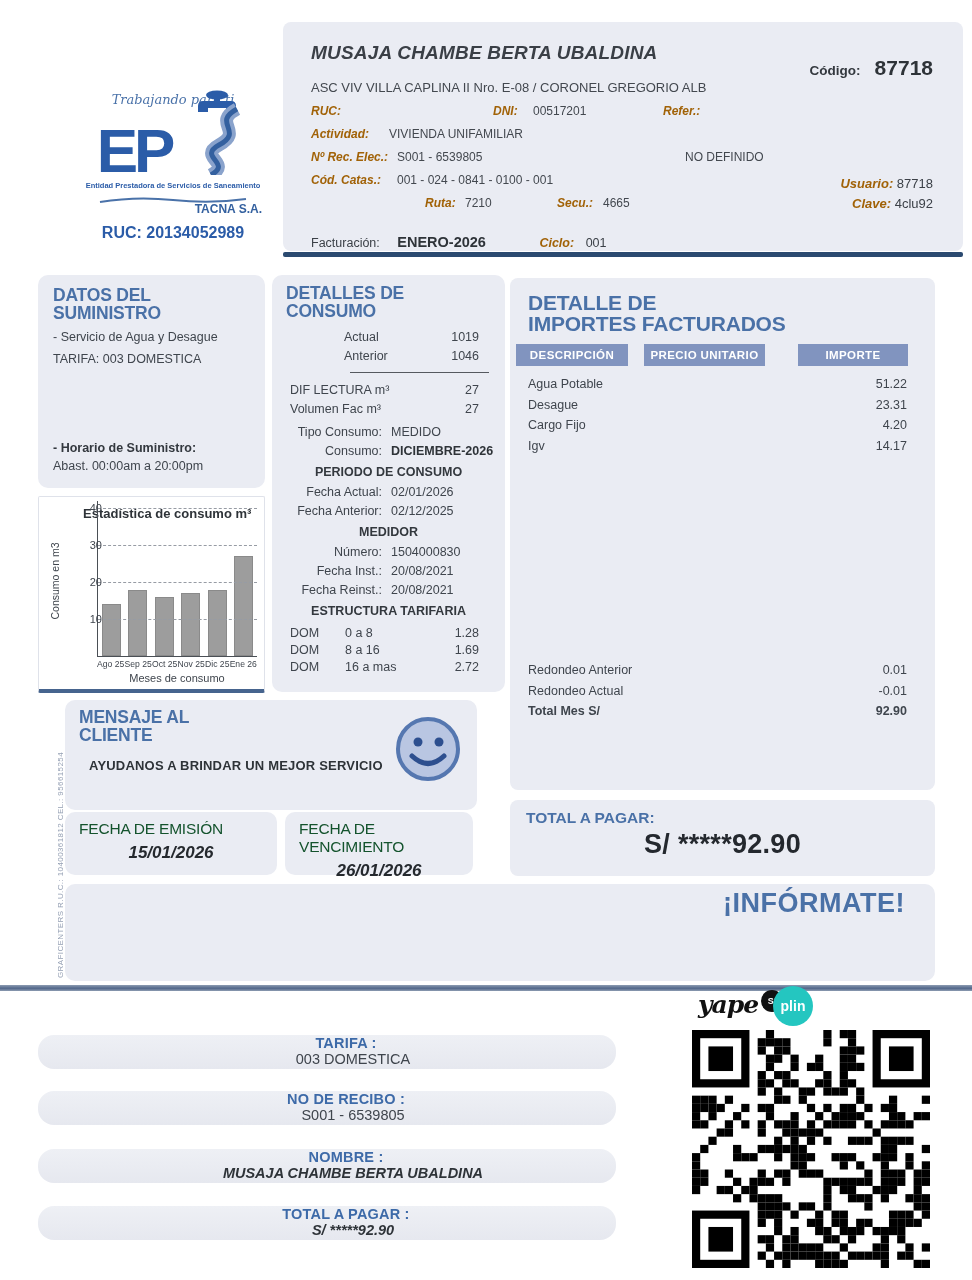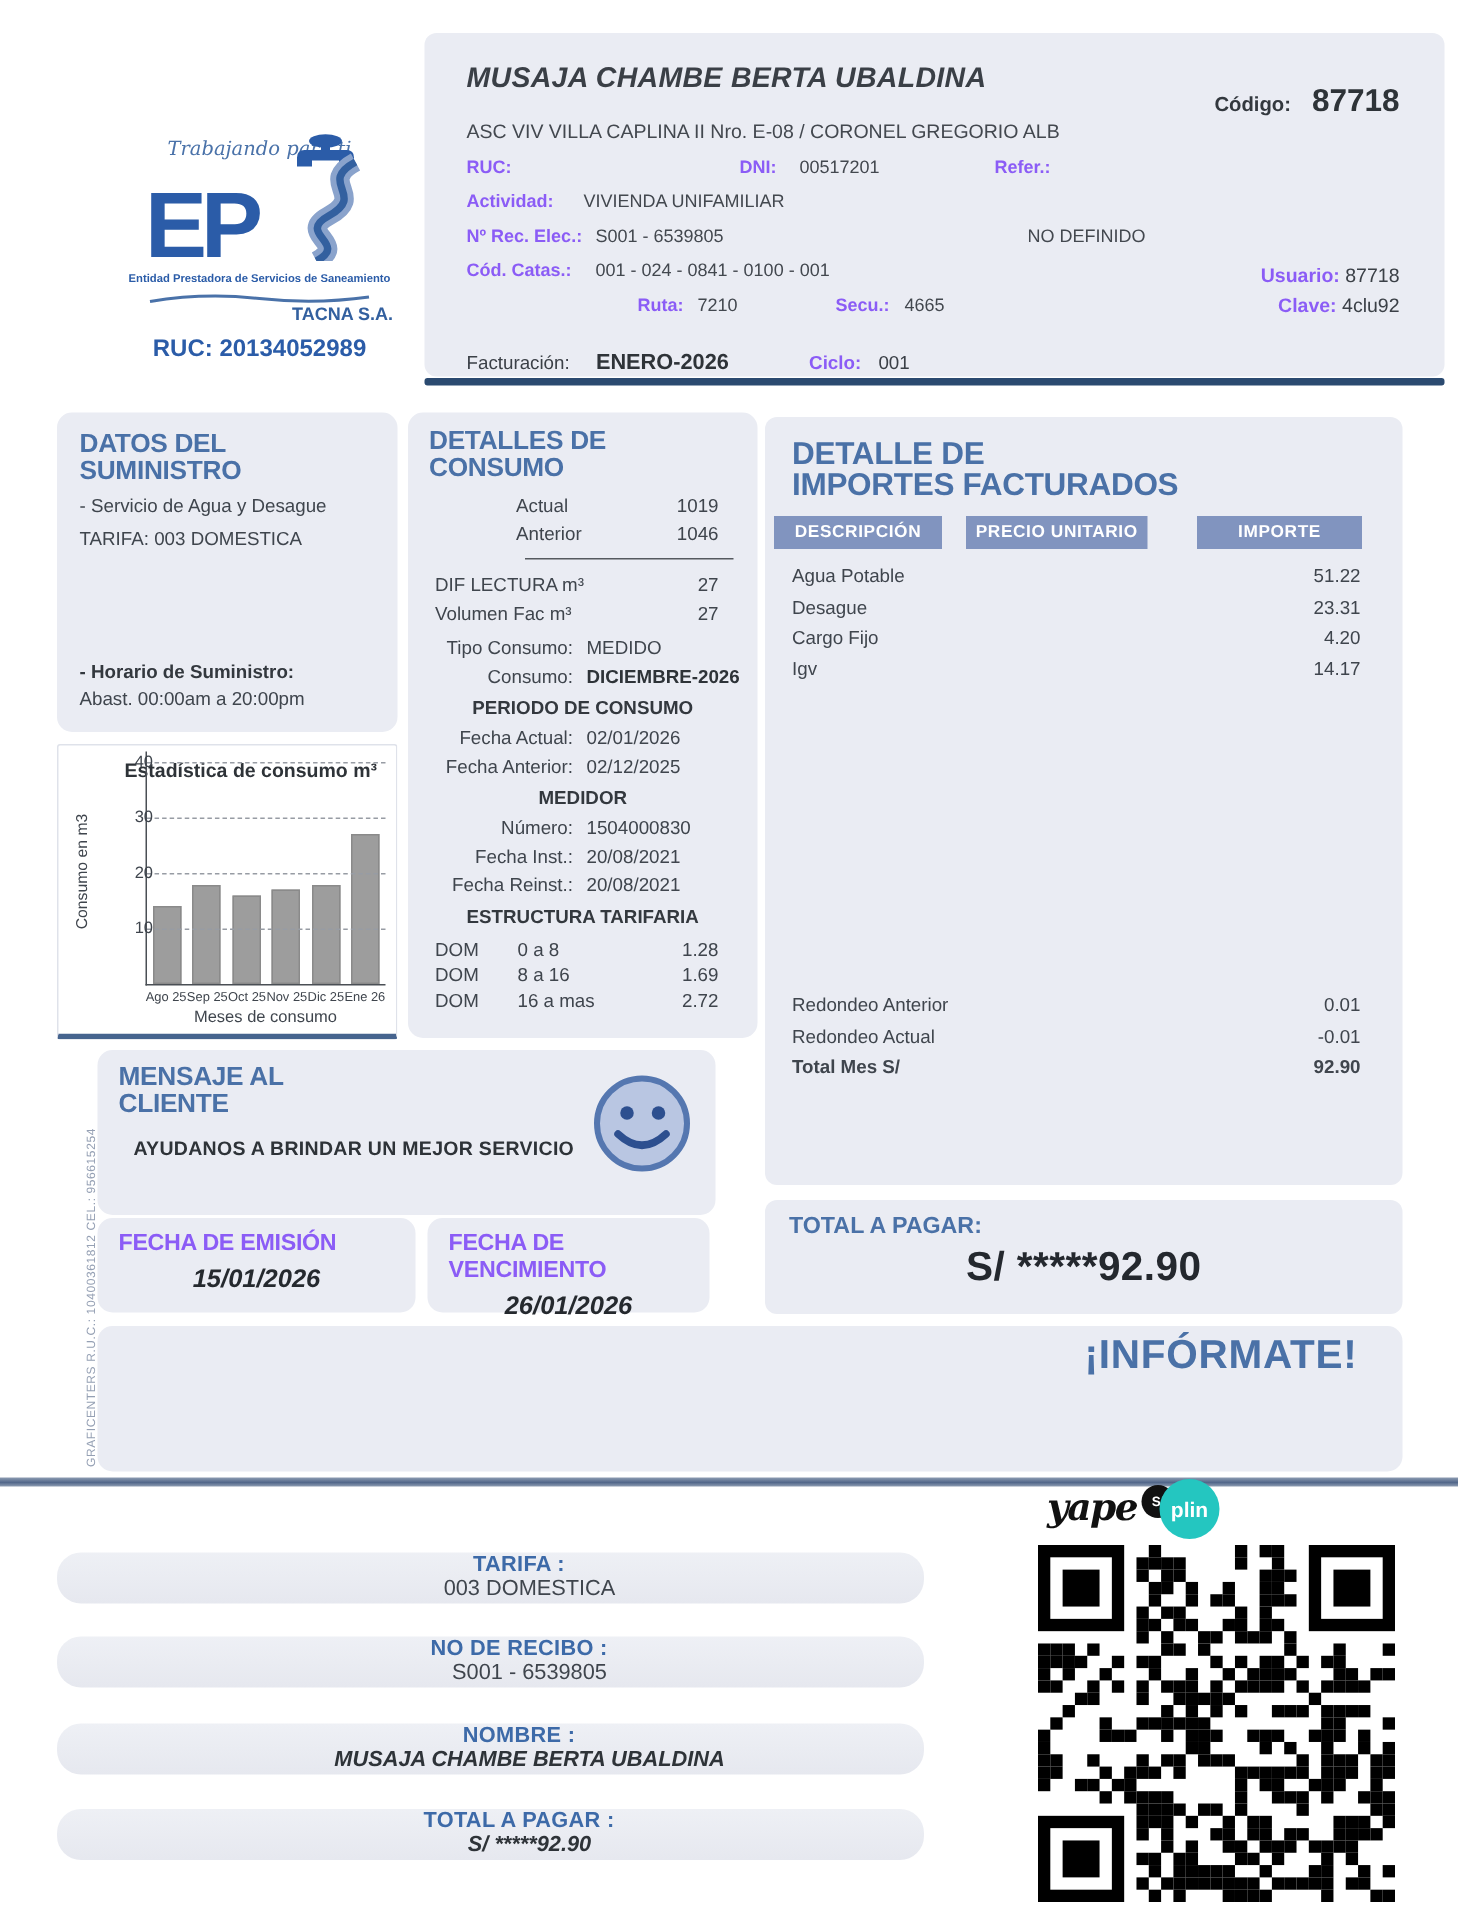--- a/index.html
+++ b/index.html
@@ -24,21 +24,21 @@
 
   
   .header-panel { left:283px; top:22px; width:680px; height:229px; border-radius:8px; font-size:12px; }
   .hp-inner { position:relative; width:100%; height:100%; padding:20px 26px 0 28px; }
   .cust-name { font-size:19px; font-weight:bold; font-style:italic; color:#3a3f46; letter-spacing:.2px; }
   .codigo { position:absolute; right:30px; top:34px; display:flex; align-items:baseline; gap:14px; }
   .codigo-label { font-size:13.5px; font-weight:bold; color:#33383e; }
   .codigo-value { font-size:21px; font-weight:bold; color:#2e3338; }
   .addr { margin-top:16px; font-size:13px; color:#43484f; }
   .hrow { margin-top:9px; position:relative; height:14px; color:#43484f; }
-  .hl { font-weight:bold; color:#8b5cf6; }
+  .hl { font-weight:bold; color:#a16207;font-style:italic; }
   .abs { position:absolute; top:0; }
   .usuario-clave { position:absolute; right:30px; top:152px; text-align:right; font-size:13px; line-height:20px; }
   .fact-row { position:absolute; left:28px; top:212px; font-size:12.5px; }
   .fact-val { font-size:14.5px; font-weight:bold; color:#2e3338; }
   .header-bar { position:absolute; left:283px; top:252px; width:680px; height:5px; background:#2b4a70; border-radius:2px; }
 
   
   .sec-h { font-size:17.5px; font-weight:bold; color:#4a71a7; line-height:1.0; letter-spacing:-.2px; }
   .sec-h.big { font-size:21px; }
 
@@ -94,21 +94,21 @@
 
   
   .panel-msg { left:65px; top:700px; width:412px; height:110px; }
   .panel-msg .inner { position:relative; height:100%; padding:9px 0 0 14px; }
   .msg-body { margin-top:14px; padding-left:10px; font-size:13px; font-weight:bold; color:#2e3338; letter-spacing:.2px; }
   .smiley { position:absolute; right:16px; top:16px; }
 
   
   .panel-fe { left:65px; top:812px; width:212px; height:63px; }
   .panel-fv { left:285px; top:812px; width:188px; height:63px; }
-  .fecha-h { font-size:15.5px; font-weight:bold; color:#8b5cf6; padding:8px 0 0 14px; letter-spacing:-.2px; }
+  .fecha-h { font-size:15.5px; font-weight:normal; color:#14532d; padding:8px 0 0 14px; letter-spacing:-.2px; }
   .fecha-v { text-align:center; font-size:17px; font-weight:bold; font-style:italic; color:#25292e; margin-top:5px; }
   .panel-total { left:510px; top:800px; width:425px; height:76px; border-radius:8px; }
   .total-label { font-size:15.5px; font-weight:bold; color:#4a71a7; padding:9px 0 0 16px; }
   .total-value { text-align:center; font-size:27px; font-weight:bold; color:#24282e; margin-top:2px; letter-spacing:.3px; }
 
   
   .band { left:65px; top:884px; width:870px; height:97px; border-radius:10px; }
   .informate { position:absolute; right:30px; top:4px; font-size:27px; font-weight:bold; color:#4a71a7; letter-spacing:.5px; }
 
   

